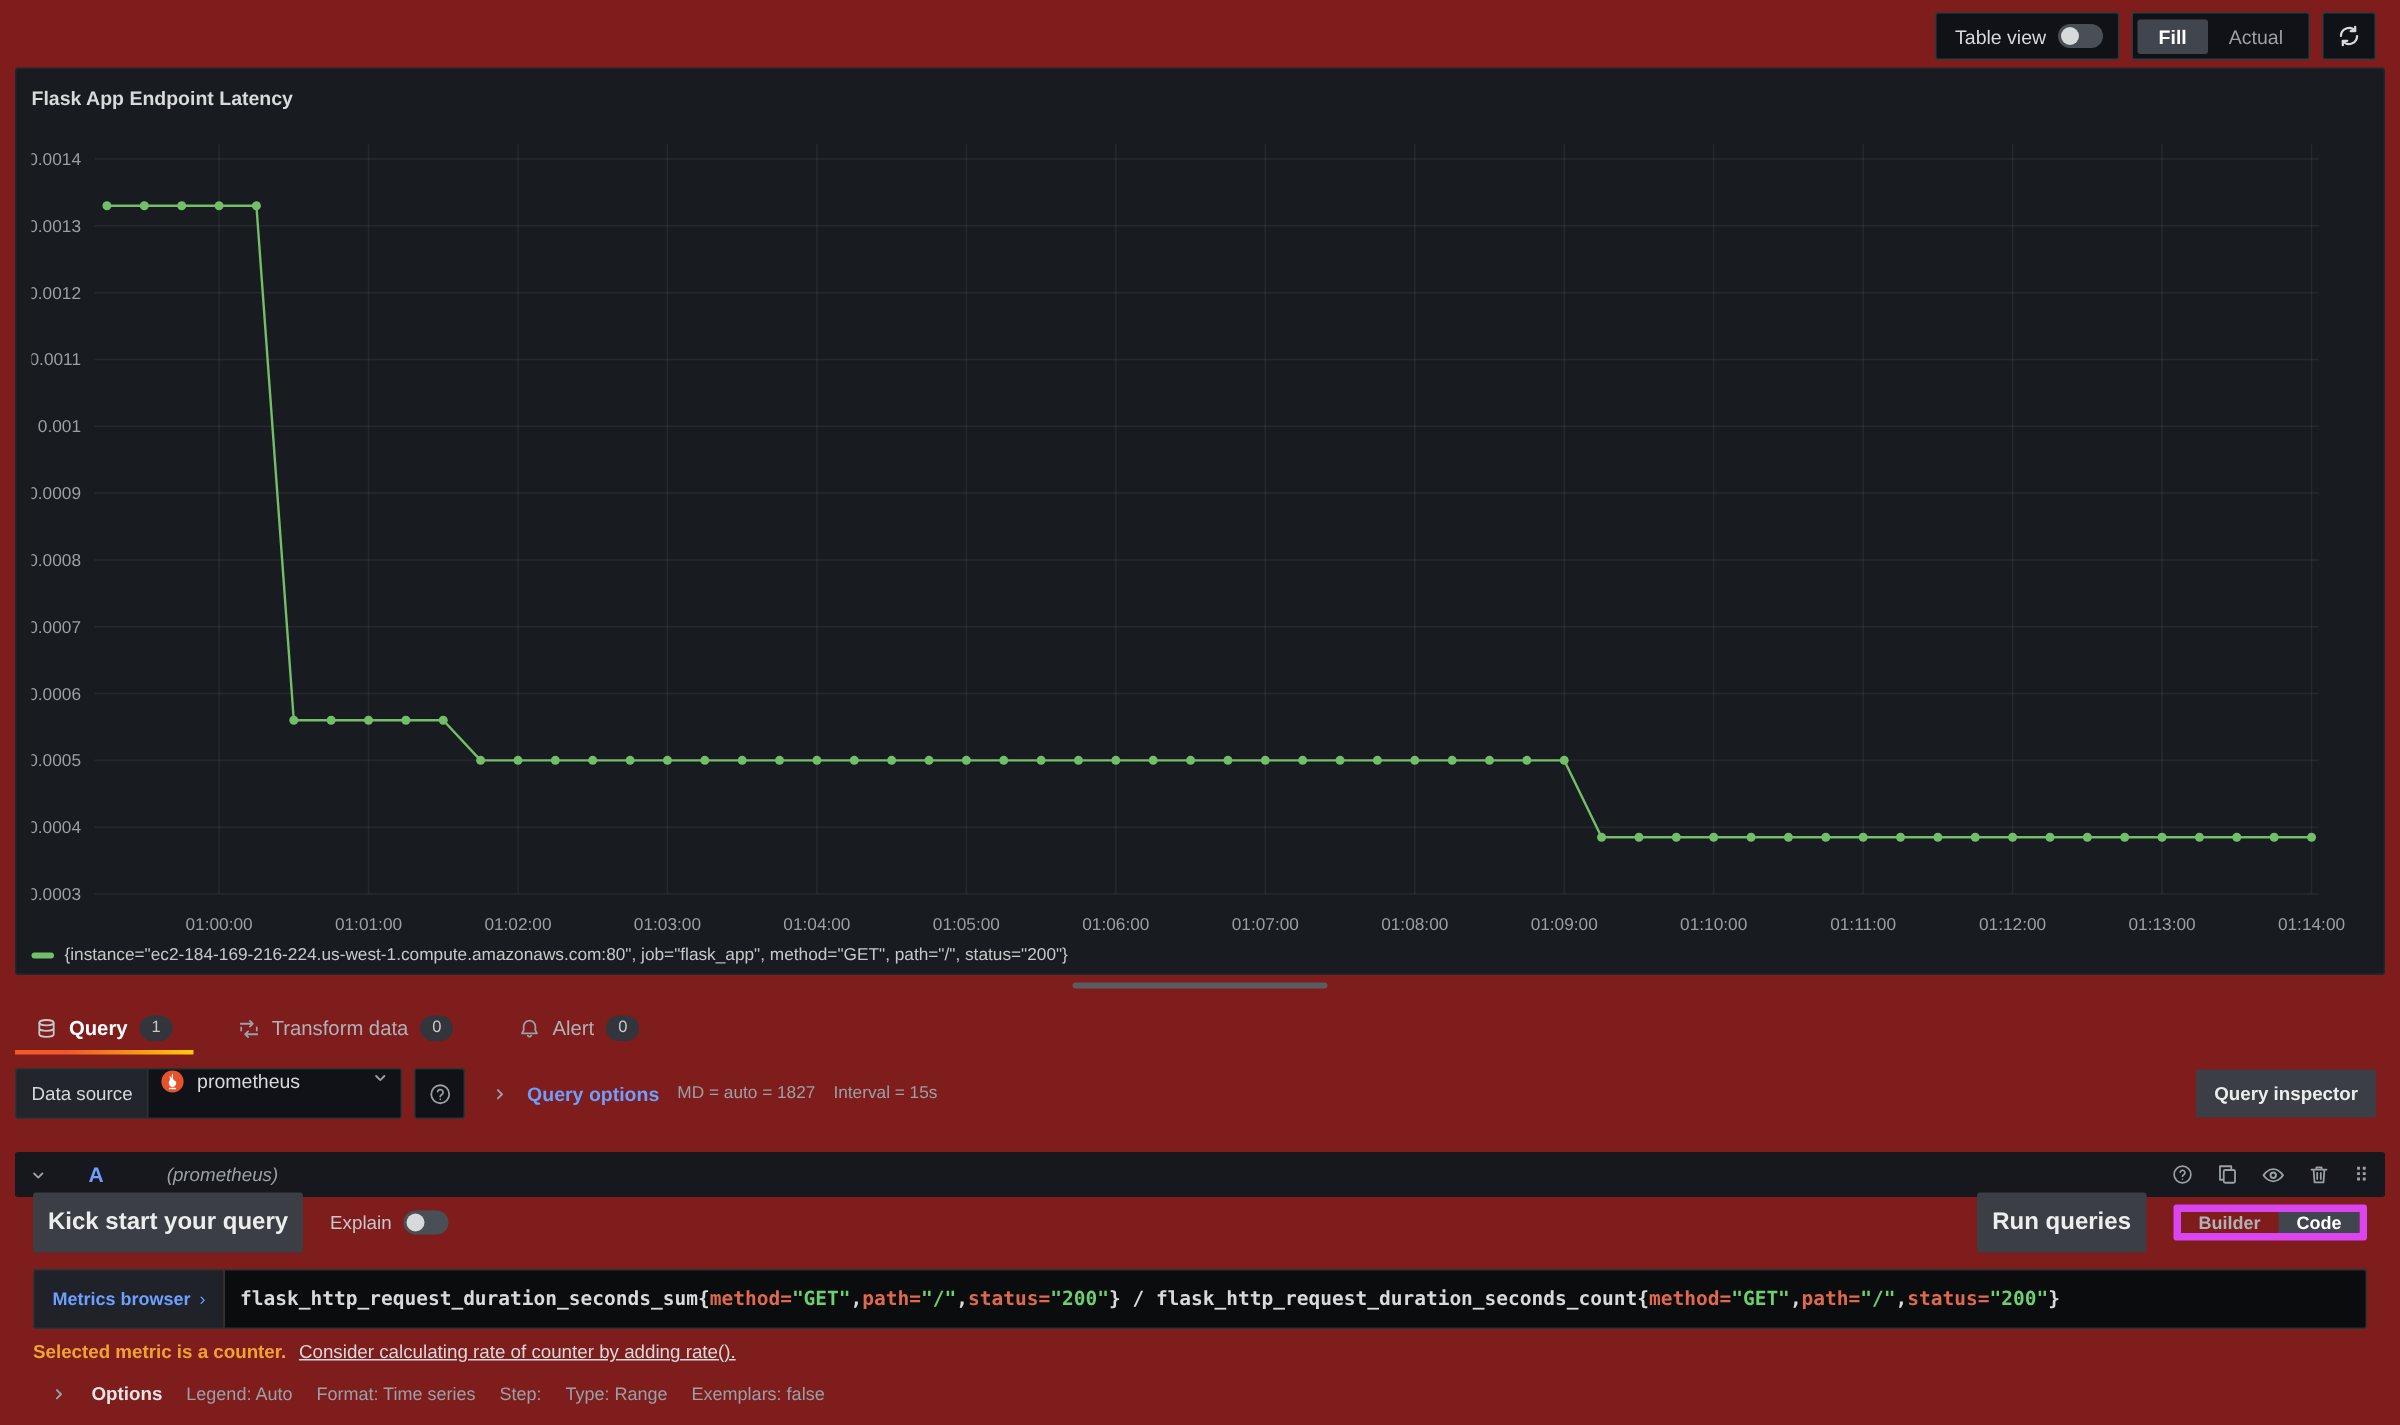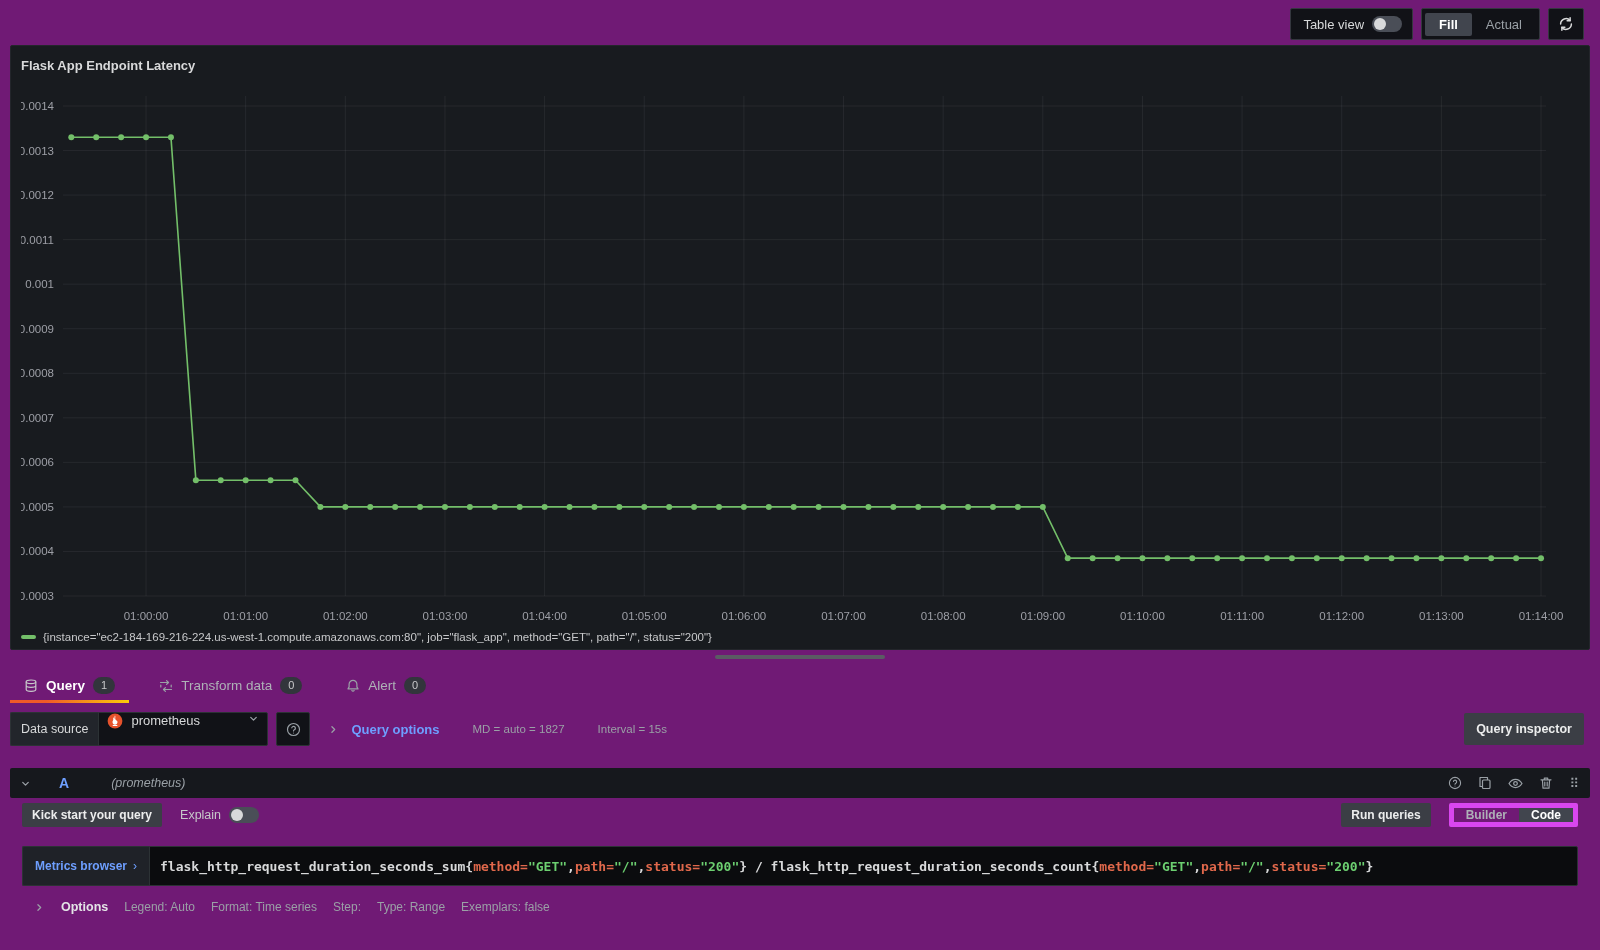--- a/index.html
+++ b/index.html
@@ -1,18 +1,18 @@
 <!DOCTYPE html>
 <html><head>
 <meta charset="utf-8">
 <style>
   * { margin:0; padding:0; box-sizing:border-box; }
   html,body { background:#0e0f13; }
   body { font-family:"Liberation Sans", sans-serif; color:#d8d9da; }
-  #screen { position:relative; width:1600px; height:950px; background:#701a75; overflow:hidden; }
+  #screen { position:relative; width:1600px; height:950px; background:#7f1d1d; overflow:hidden; }
 
   
   .toolbar { position:absolute; top:8px; right:16px; display:flex; gap:8px; align-items:center; height:32px; }
   .tb-box { display:flex; align-items:center; height:32px; border:1px solid #34373e; border-radius:2px; background:#111217; }
   .tb-label { font-size:13px; color:#d8d9da; padding:0 8px 0 12px; }
   .toggle { width:30px; height:16px; border-radius:9px; background:#4a4e57; position:relative; margin-right:10px; cursor:pointer; }
   .toggle .knob { position:absolute; left:2px; top:2px; width:12px; height:12px; border-radius:50%; background:#d8d9da; }
   .seg { padding:3px; gap:0; }
   .seg-btn { border:none; background:transparent; color:#9aa0a6; font-size:13px; padding:4px 14px; border-radius:2px; cursor:pointer; font-family:inherit;text-align:center; }
   .seg-btn.active { background:#41454e; color:#fff; font-weight:700; }
@@ -39,38 +39,38 @@
   .badge { background:#32353c; color:#c7c8ca; border-radius:9px; padding:0 8px; font-size:11px; line-height:17px; }
 
   
   .ds-row { position:absolute; left:10px; right:16px; top:712px; height:34px; display:flex; align-items:stretch; }
   .ds-label { display:flex; align-items:center; background:#22252b; border:1px solid #2c3235; border-right:none; border-radius:2px 0 0 2px; padding:0 10px; font-size:12.5px; color:#d8d9da; }
   .ds-select { display:flex; gap:8px; width:170px; background:#111217; border:1px solid #2c3235; border-radius:0 2px 2px 0; padding:0 8px; cursor:pointer; }
   .ds-select .ds-value { flex:1; font-size:13px; color:#d8d9da; }
   .ds-help { margin-left:8px; width:34px; display:flex; align-items:center; justify-content:center; border:1px solid #2c3235; border-radius:2px; background:#111217; cursor:pointer; }
   .qo-cluster { display:flex; align-items:center; gap:12px; margin-left:18px; cursor:pointer; }
   .qo-link { font-size:13px; font-weight:700; color:#6e9fff; }
-  .qo-stat { font-size:11.5px; color:#9aa0a6;margin-left:21px; }
+  .qo-stat { font-size:11.5px; color:#9aa0a6; }
   .ds-spacer { flex:1; }
   .btn { background:#3b3e45; border:none; border-radius:2px; color:#eceded; font-size:12.5px; font-weight:600; padding:0 12px; cursor:pointer; font-family:inherit; }
   .btn.tall { height:32px; align-self:center; }
 
   
   .q-header { position:absolute; left:10px; right:10px; top:768px; height:30px; background:#16181d; border-radius:2px; display:flex; align-items:center; padding:0 10px; gap:14px; }
   .q-letter { color:#6e9fff; font-weight:700; font-size:14px; margin-left:14px; }
   .q-ds-hint { color:#9aa0a6; font-style:italic; font-size:12.5px; margin-left:28px; }
   .q-header-spacer { flex:1; }
   .q-icons { display:flex; align-items:center; gap:16px; }
   .q-icons .icon-only { background:none; border:none; cursor:pointer; display:flex; align-items:center; color:#9aa0a6; }
   .drag-dots { font-size:13px; color:#9aa0a6; letter-spacing:1px; cursor:grab; }
 
   
   .editor { position:absolute; left:22px; right:22px; top:802px; }
   .ed-row1 { display:flex; align-items:center; gap:18px; height:26px; }
-  .btn.sm { height:24px; font-size:12px; font-weight:600; padding:0 10px; }
+  .btn.sm { height:40px; font-size:16px; font-weight:600; padding:0 10px; }
   .explain-wrap { display:flex; align-items:center; gap:8px; }
   .explain-label { font-size:12.5px; color:#c7c8ca; }
   .ed-spacer { flex:1; }
   .bc-seg { display:flex; border:5px solid #d946ef; border-radius:2px; overflow:hidden; height:24px; }
   .bc-btn { background:transparent; border:none; color:#aeb1b7; font-size:12px; font-weight:600; padding:0 12px; cursor:pointer; font-family:inherit; }
   .bc-btn.active { background:#41454e; color:#fff; }
 
   .ed-row2 { display:flex; margin-top:18px; height:40px; }
   .metrics-browser { display:flex; align-items:center; gap:6px; background:#1f2228; border:1px solid #2c3235; border-right:none; border-radius:2px 0 0 2px; padding:0 12px; cursor:pointer; }
   .mb-label { font-size:12px; font-weight:700; color:#6e9fff; }
@@ -355,20 +355,24 @@
     </div>
 
     <div class="ed-row2">
       <div class="metrics-browser">
         <span class="mb-label">Metrics browser</span>
         <span class="mb-caret">›</span>
       </div>
       <div class="query-field"><span id="query-text"><span class="q-plain">flask_http_request_duration_seconds_sum{</span><span class="q-label">method=</span><span class="q-string">"GET"</span><span class="q-plain">,</span><span class="q-label">path=</span><span class="q-string">"/"</span><span class="q-plain">,</span><span class="q-label">status=</span><span class="q-string">"200"</span><span class="q-plain">} / flask_http_request_duration_seconds_count{</span><span class="q-label">method=</span><span class="q-string">"GET"</span><span class="q-plain">,</span><span class="q-label">path=</span><span class="q-string">"/"</span><span class="q-plain">,</span><span class="q-label">status=</span><span class="q-string">"200"</span><span class="q-plain">}</span></span></div>
     </div>
 
+    <div class="ed-row3">
+      <span class="warn-text">Selected metric is a counter.</span>
+      <span class="warn-link">Consider calculating rate of counter by adding rate().</span>
+    </div>
 
     <div class="ed-row4">
       <svg class="ic" width="11" height="11" viewBox="0 0 14 14" fill="none" stroke="#9aa0a6" stroke-width="1.6" stroke-linecap="round" stroke-linejoin="round">
           <path d="M5 3.5L8.5 7 5 10.5"></path>
         </svg>
       <span class="opt-label">Options</span>
       <span class="opt-stat">Legend: Auto</span>
       <span class="opt-stat">Format: Time series</span>
       <span class="opt-stat">Step:</span>
       <span class="opt-stat">Type: Range</span>

